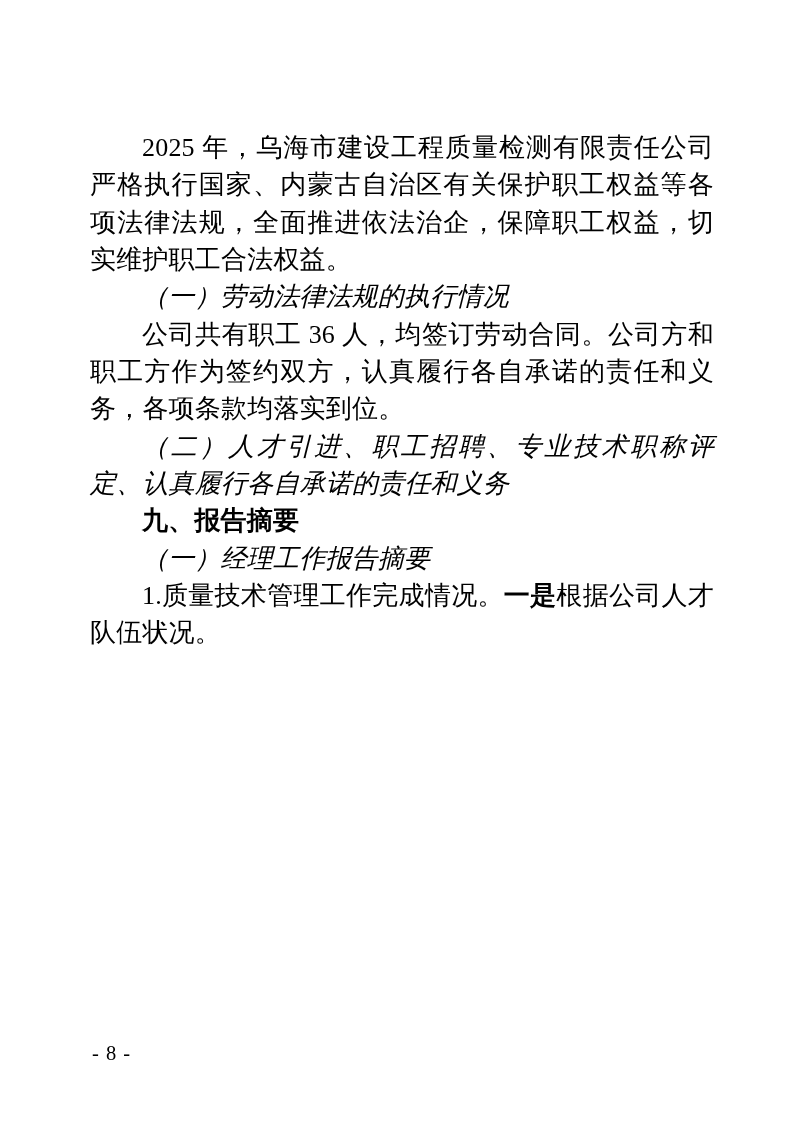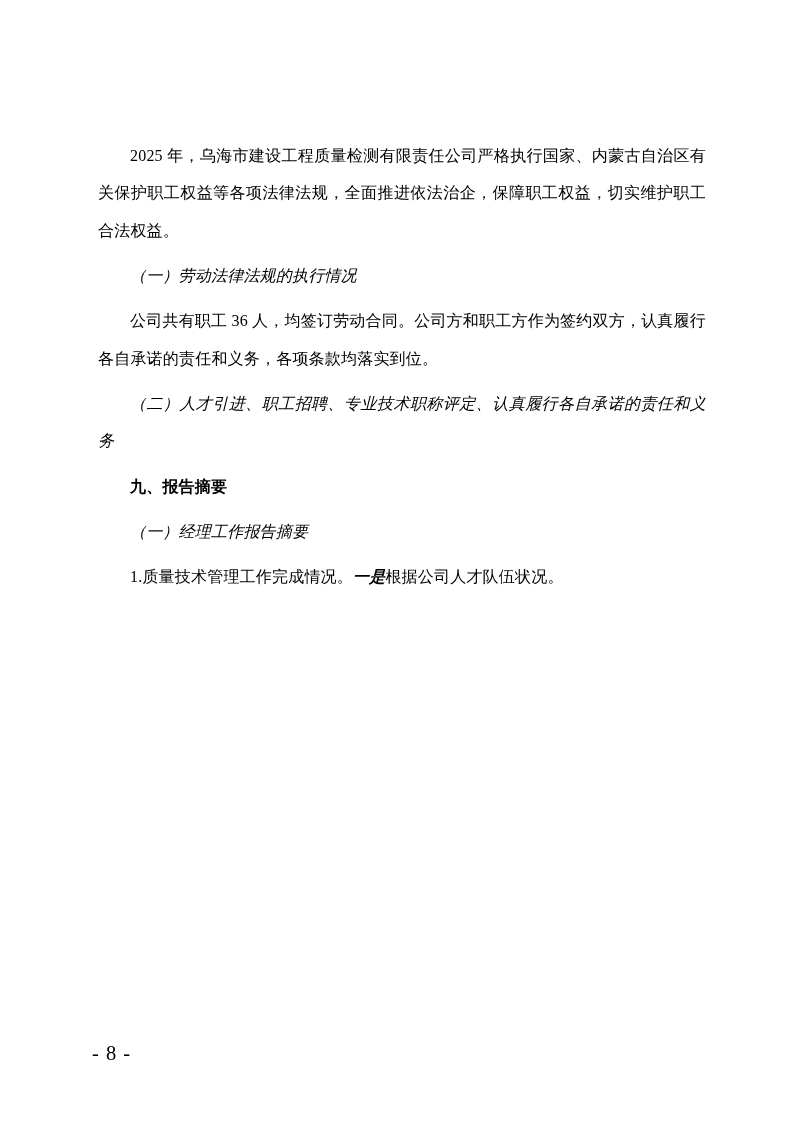--- a/index.html
+++ b/index.html
@@ -16,23 +16,23 @@
     font-family: "Liberation Serif", "DejaVu Serif", serif;
     color: #000000;
   }
   .page-content {
     position: absolute;
     left: 90px;
     top: 129px;
     width: 624px;
   }
   .page-content p {
-    margin: 8px;
+    margin: 0;
     padding: 0;
-    font-size: 16px;
+    font-size: 26px;
     line-height: 37.35px;
     text-align: justify;
     text-indent: 2em;
     letter-spacing: 0.2px;
     word-break: break-all;
   }
   
   .para-body {
     font-family: "Liberation Serif", "DejaVu Serif", serif;
     font-weight: 400;
@@ -47,21 +47,20 @@
   .para-hei {
     font-family: "Liberation Sans", "DejaVu Sans", sans-serif;
     font-weight: 700;
   }
   .seg-kaiti {
     font-style: italic;
   }
   .seg-bold {
     font-family: "Liberation Sans", "DejaVu Sans", sans-serif;
     font-weight: 700;
-    font-style: italic;
   }
   .page-footer {
     position: absolute;
     left: 92px;
     top: 1042px;
     font-size: 20.5px;
     line-height: 22px;
     font-family: "Liberation Serif", "DejaVu Serif", serif;
     color: #000000;
     letter-spacing: 1px;

